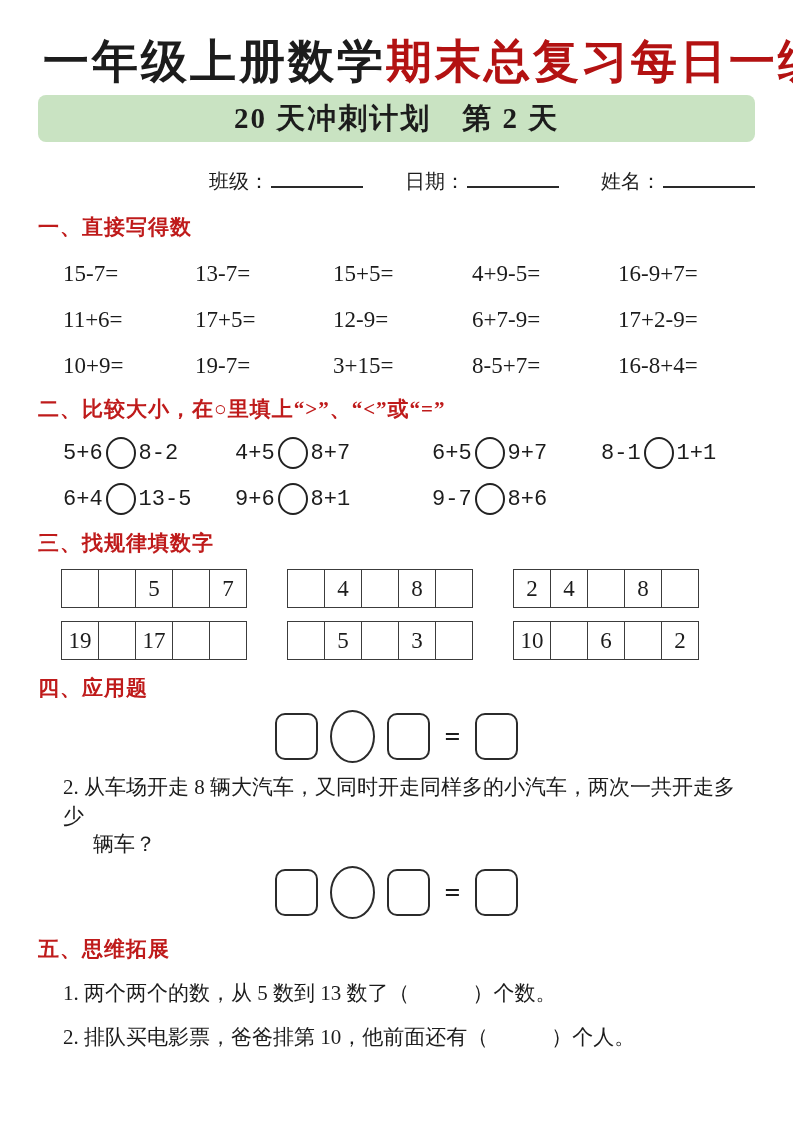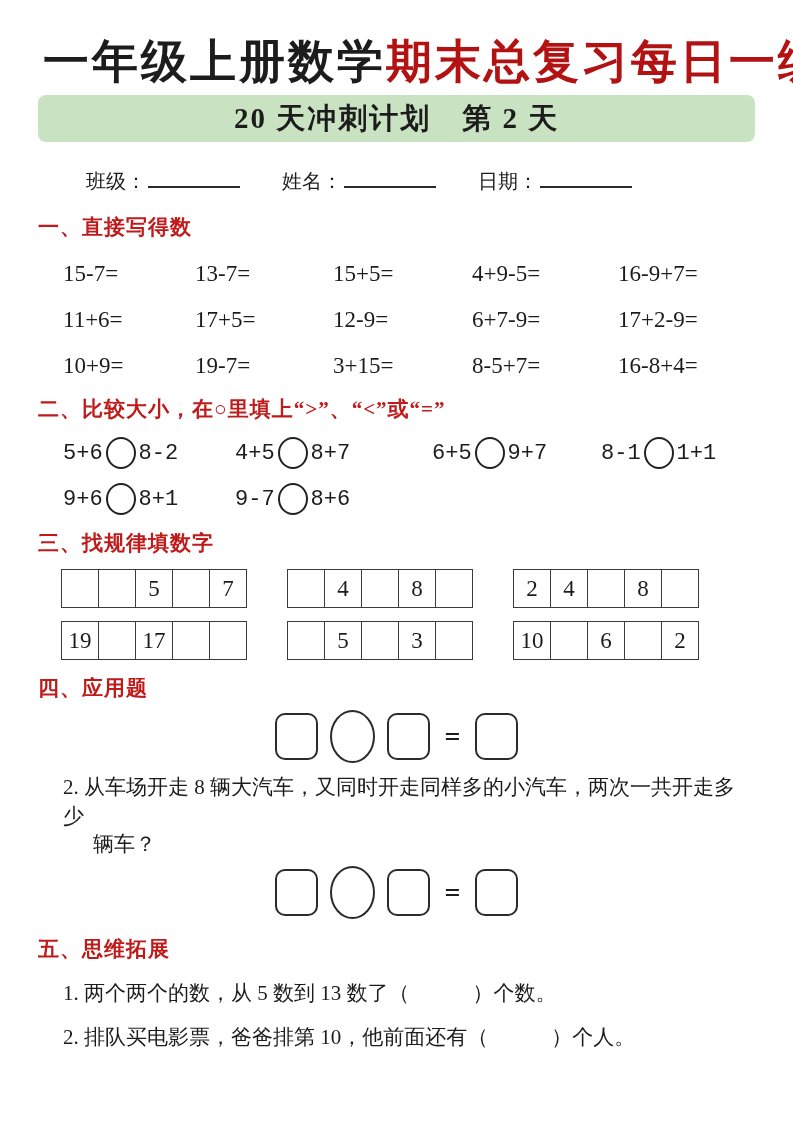--- a/index.html
+++ b/index.html
@@ -40,20 +40,21 @@
     letter-spacing: 2px;
     border-radius: 8px;
   }
 
   .fields {
     margin-top: 26px;
     padding-left: 48px;
     display: flex;
     gap: 42px;
     font-size: 20px;
+    justify-content: flex-end;
   }
   .blank {
     display: inline-block;
     width: 92px;
     height: 19px;
     border-bottom: 2px solid #2a2a2a;
     margin-left: 2px;
   }
 
   
@@ -174,24 +175,24 @@
 
     <div class="banner">
       <span>20 天冲刺计划　第 2 天</span>
     </div>
 
     <div class="fields">
       <div>
         <span>班级：</span><span class="blank"></span>
       </div>
       <div>
-        <span>姓名：</span><span class="blank"></span>
+        <span>日期：</span><span class="blank"></span>
       </div>
       <div>
-        <span>日期：</span><span class="blank"></span>
+        <span>姓名：</span><span class="blank"></span>
       </div>
     </div>
 
     <div class="sec-heading h1m">一、直接写得数</div>
     <div class="calc-grid">
       <div class="expr"><span>15-7=</span><span class="ans"></span></div>
       <div class="expr"><span>13-7=</span><span class="ans"></span></div>
       <div class="expr"><span>15+5=</span><span class="ans"></span></div>
       <div class="expr"><span>4+9-5=</span><span class="ans"></span></div>
       <div class="expr"><span>16-9+7=</span><span class="ans"></span></div>
@@ -223,20 +224,25 @@
           <span>6+5</span>
           <span class="circle"></span>
           <span>9+7</span>
         </div>
       <div class="cmp-item">
           <span>8-1</span>
           <span class="circle"></span>
           <span>1+1</span>
         </div>
       <div class="cmp-item">
+          <span>6+4</span>
+          <span class="circle"></span>
+          <span>13-5</span>
+        </div>
+      <div class="cmp-item">
           <span>9+6</span>
           <span class="circle"></span>
           <span>8+1</span>
         </div>
       <div class="cmp-item">
           <span>9-7</span>
           <span class="circle"></span>
           <span>8+6</span>
         </div>
     </div>

